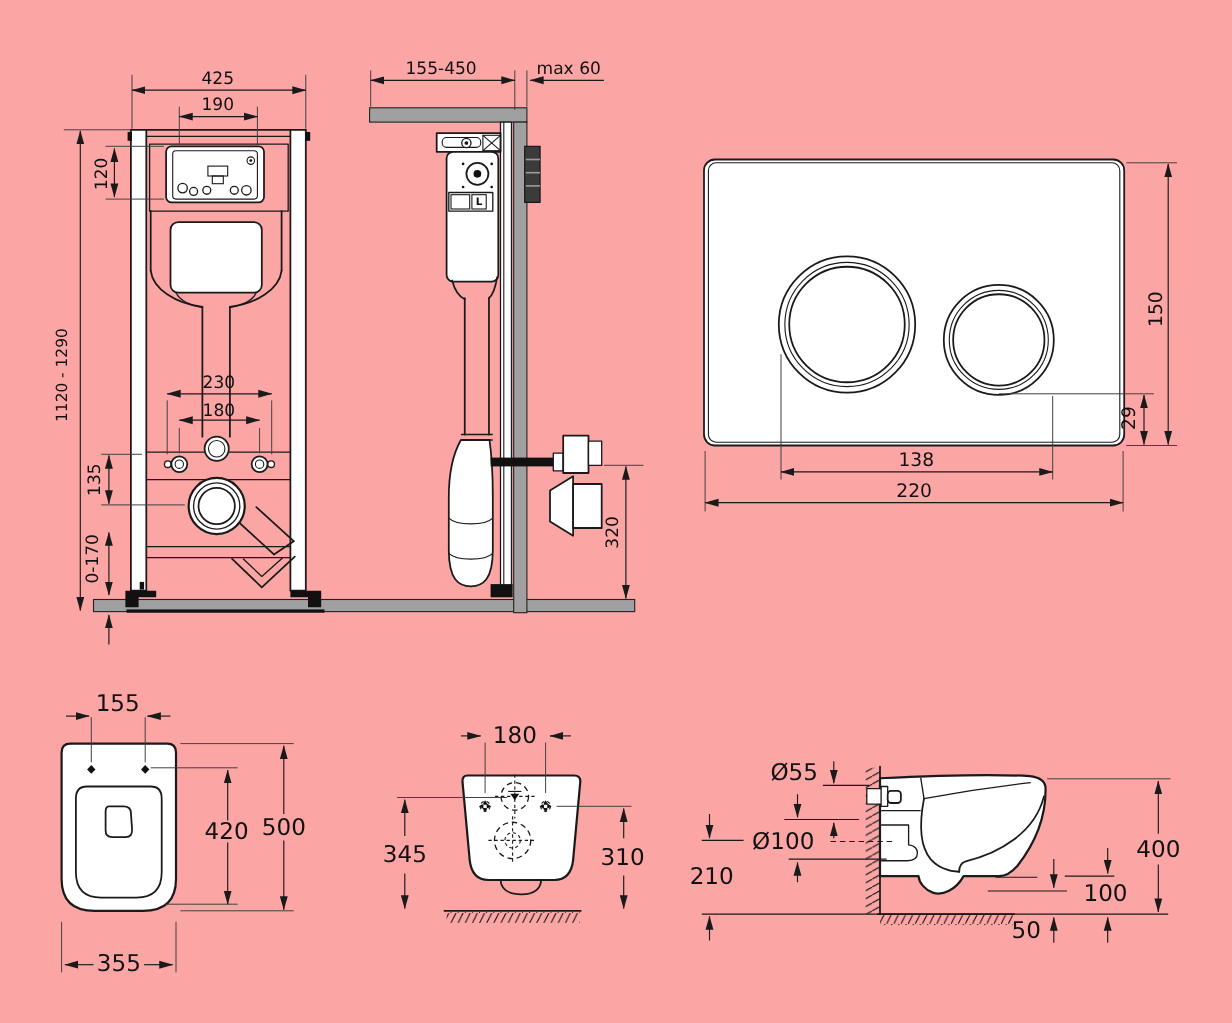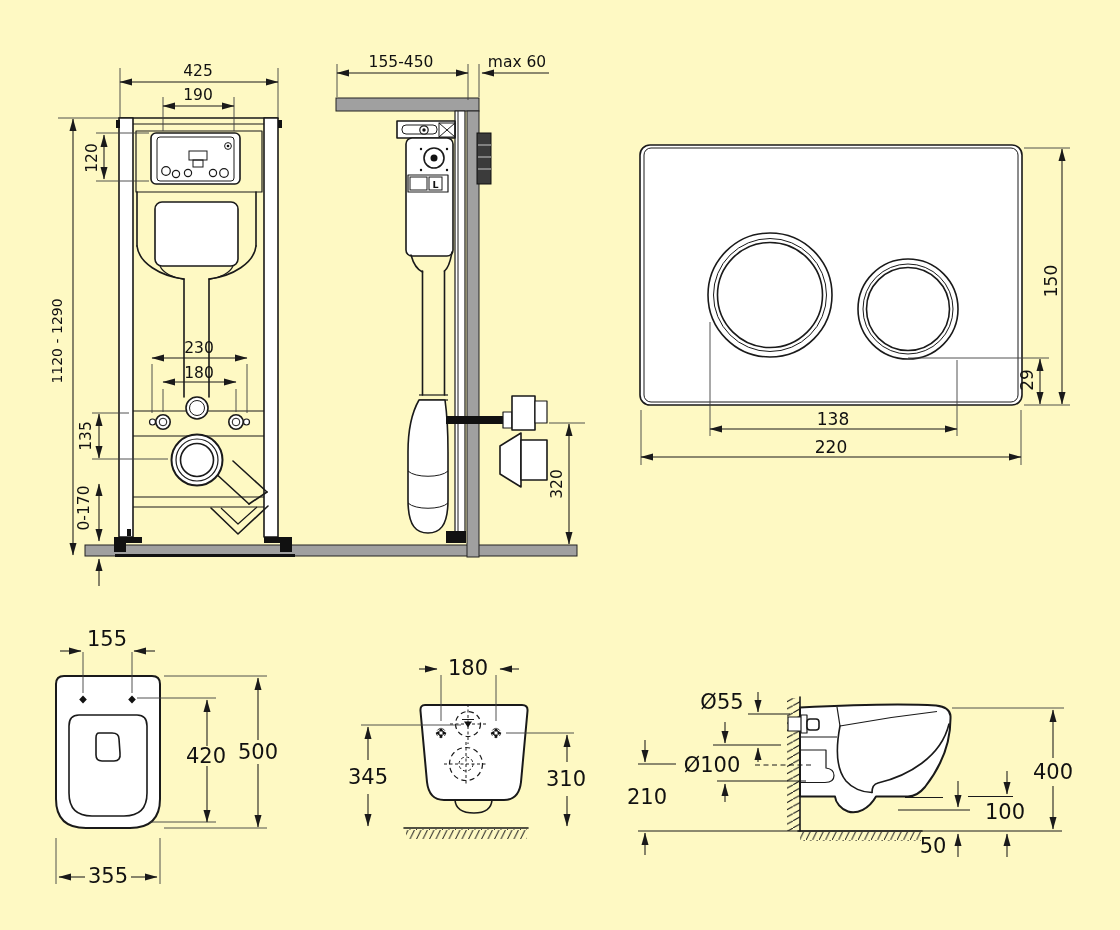--- a/index.html
+++ b/index.html
@@ -1,16 +1,16 @@
 <!DOCTYPE html>
 <html><head>
 <meta charset="utf-8">
 <style>
   html,body{margin:0;padding:0;background:#fff;}
-  .page{position:relative;width:1120px;height:930px;background:#fef9c3;overflow:hidden;}
+  .page{position:relative;width:1120px;height:930px;background:#fca5a5;overflow:hidden;}
   svg{display:block;}
   text{font-family:"DejaVu Sans","Liberation Sans",sans-serif;fill:#111;
        text-anchor:middle;dominant-baseline:central;}
   .ts{font-size:15.5px;} .tr{font-size:14px;} .tp{font-size:17px;}
   .tb{font-size:21px;} .tl{font-size:9.5px;font-weight:bold;}
   .o2{stroke:#1a1a1a;stroke-width:2;fill:none;stroke-linecap:round;stroke-linejoin:round;}
   .o16{stroke:#1a1a1a;stroke-width:1.6;fill:none;stroke-linecap:round;stroke-linejoin:round;}
   .o12{stroke:#1a1a1a;stroke-width:1.2;fill:none;stroke-linejoin:round;}
   .o1{stroke:#1a1a1a;stroke-width:1;fill:none;}
   .w{fill:#fff;}

